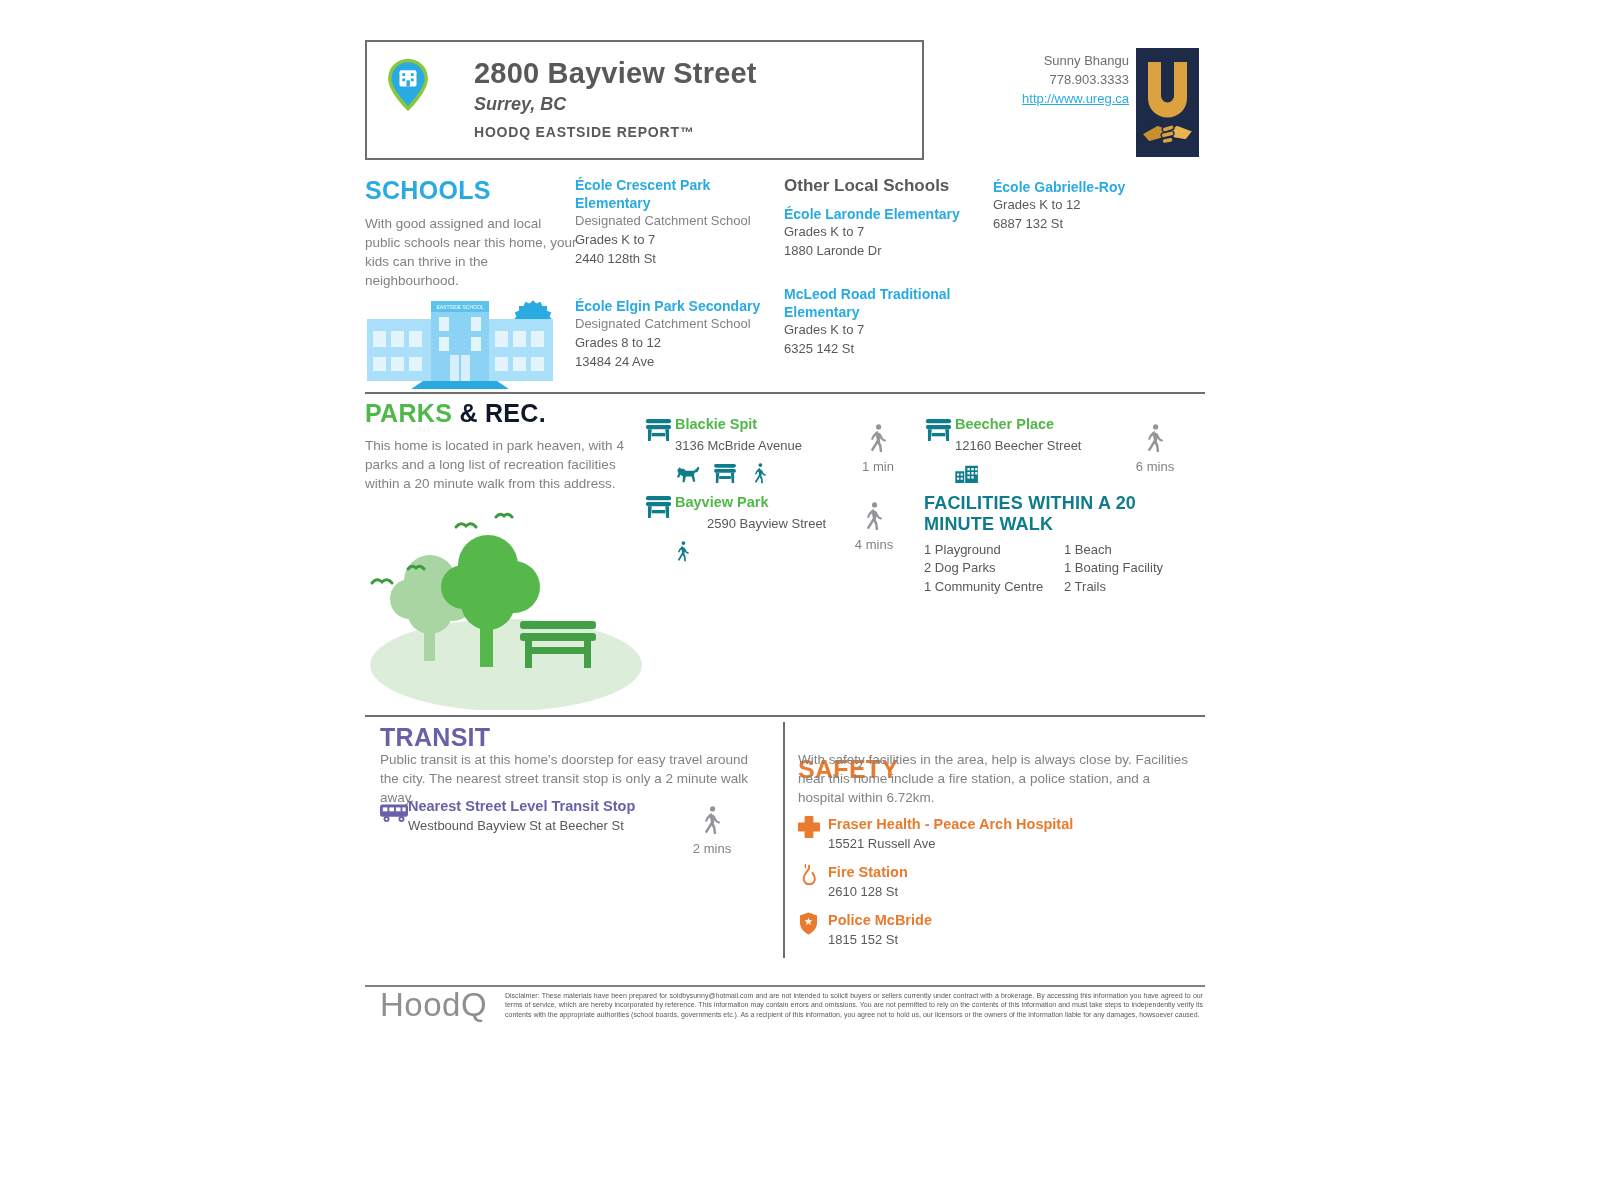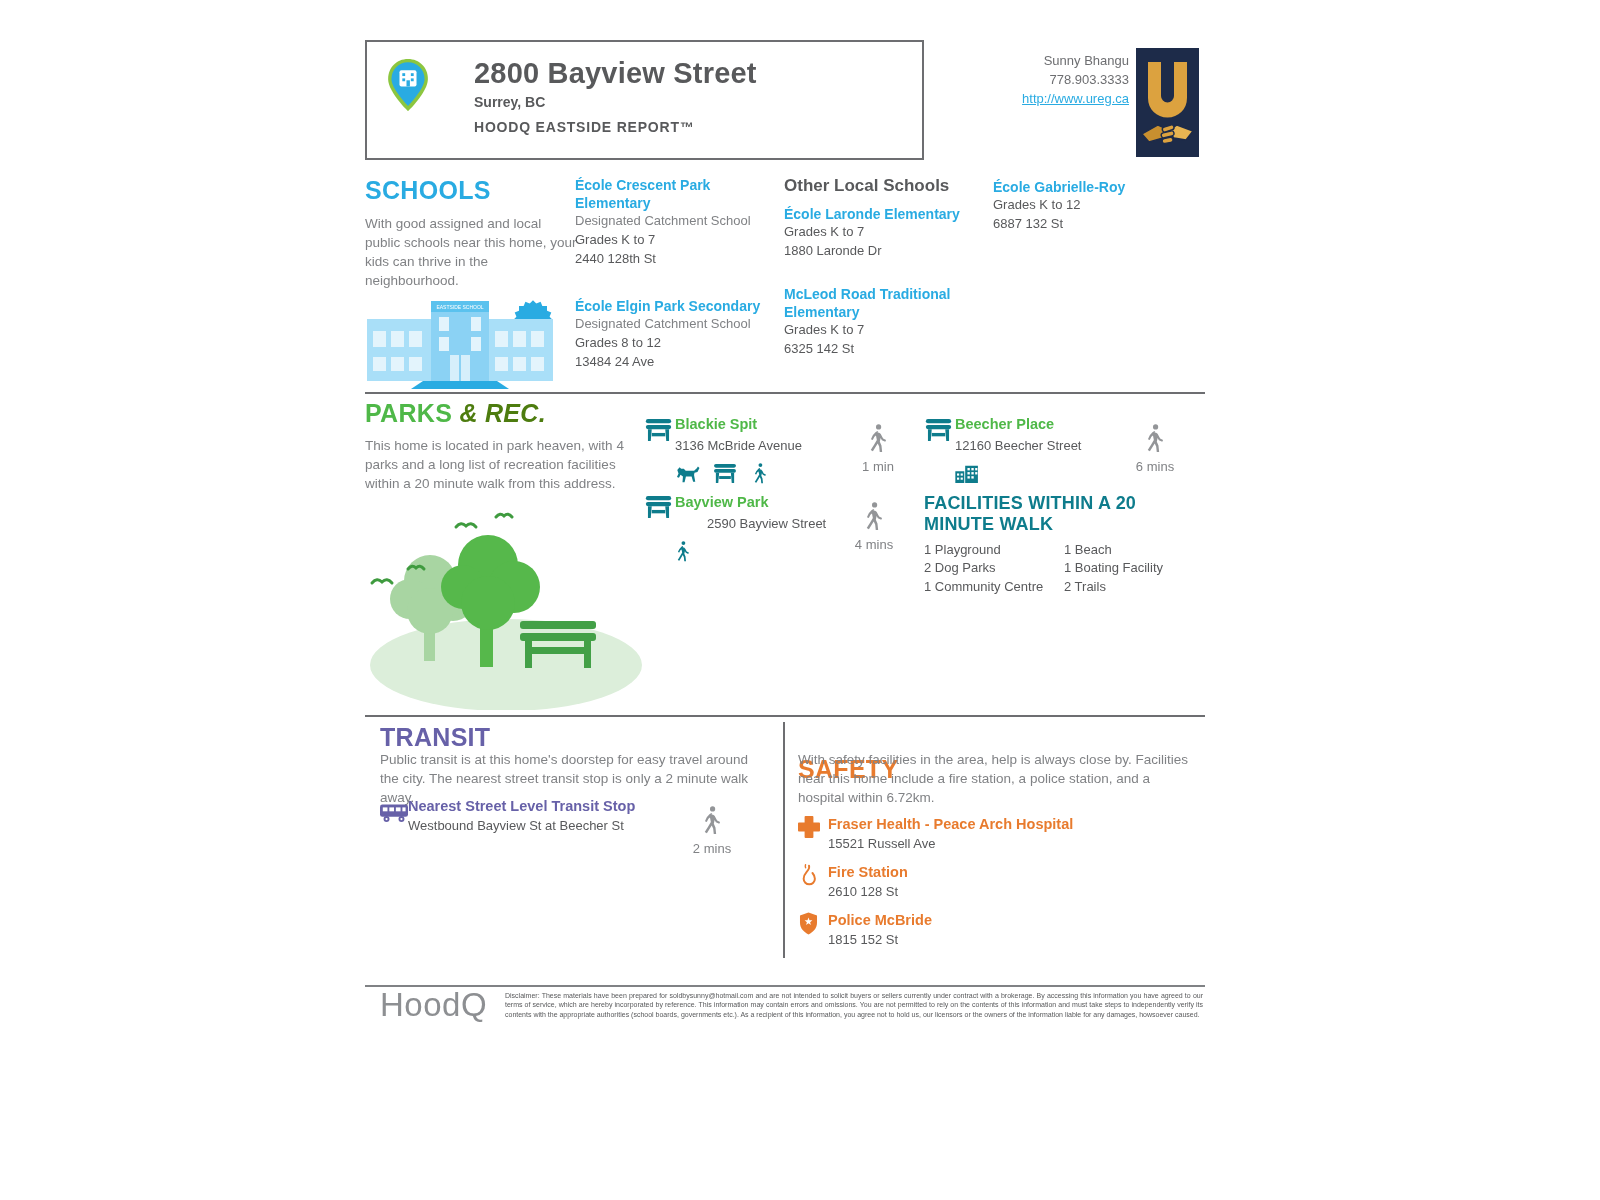--- a/index.html
+++ b/index.html
@@ -5,28 +5,28 @@
   html,body{margin:0;padding:0;background:#fff;}
   .page{position:relative;width:1600px;height:1200px;background:#fff;overflow:hidden;
         font-family:"Liberation Sans",sans-serif;color:#58595B;}
   .abs{position:absolute;}
   .hr{position:absolute;height:2px;background:#6D6E71;}
   .vr{position:absolute;width:2px;background:#6D6E71;}
 
   
   .header-box{left:365px;top:40px;width:555px;height:116px;border:2px solid #6D6E71;}
   .addr-title{font-size:29px;font-weight:bold;color:#58595B;letter-spacing:.2px;}
-  .addr-city{font-size:14px;font-weight:bold;color:#58595B;margin-top:4px;}
+  .addr-city{font-size:18px;font-weight:bold;color:#58595B;margin-top:4px;font-style:italic;}
   .addr-report{font-size:14px;font-weight:bold;color:#58595B;letter-spacing:.8px;margin-top:9px;}
   .agent{right:471px;top:52px;text-align:right;font-size:13px;color:#6D6E71;line-height:1.45;}
   .agent a{color:#29ABE2;text-decoration:underline;cursor:pointer;}
 
   
   .sec-title{font-size:25px;font-weight:bold;letter-spacing:.3px;}
-  .blue{color:#29ABE2;} .green{color:#4FB848;} .tealdark{color:#4d7c0f;font-style:italic;}
+  .blue{color:#29ABE2;} .green{color:#4FB848;} .tealdark{color:#0f172a;}
   .teal{color:#0E7C8C;} .purple{color:#6761A8;} .orange{color:#E87B2E;}
   .para{font-size:13.5px;color:#808285;line-height:1.4;}
 
   .sch-name{font-size:14px;font-weight:bold;color:#29ABE2;line-height:1.3;}
   .sub-gray{font-size:13px;color:#808285;line-height:1.45;}
   .sub-dark{font-size:13px;color:#58595B;line-height:1.45;}
   .other-title{font-size:17px;font-weight:bold;color:#58595B;}
   .sch-block{margin-bottom:22px;}
 
   .park-name{font-size:14.5px;font-weight:bold;color:#4FB848;line-height:1.3;}

